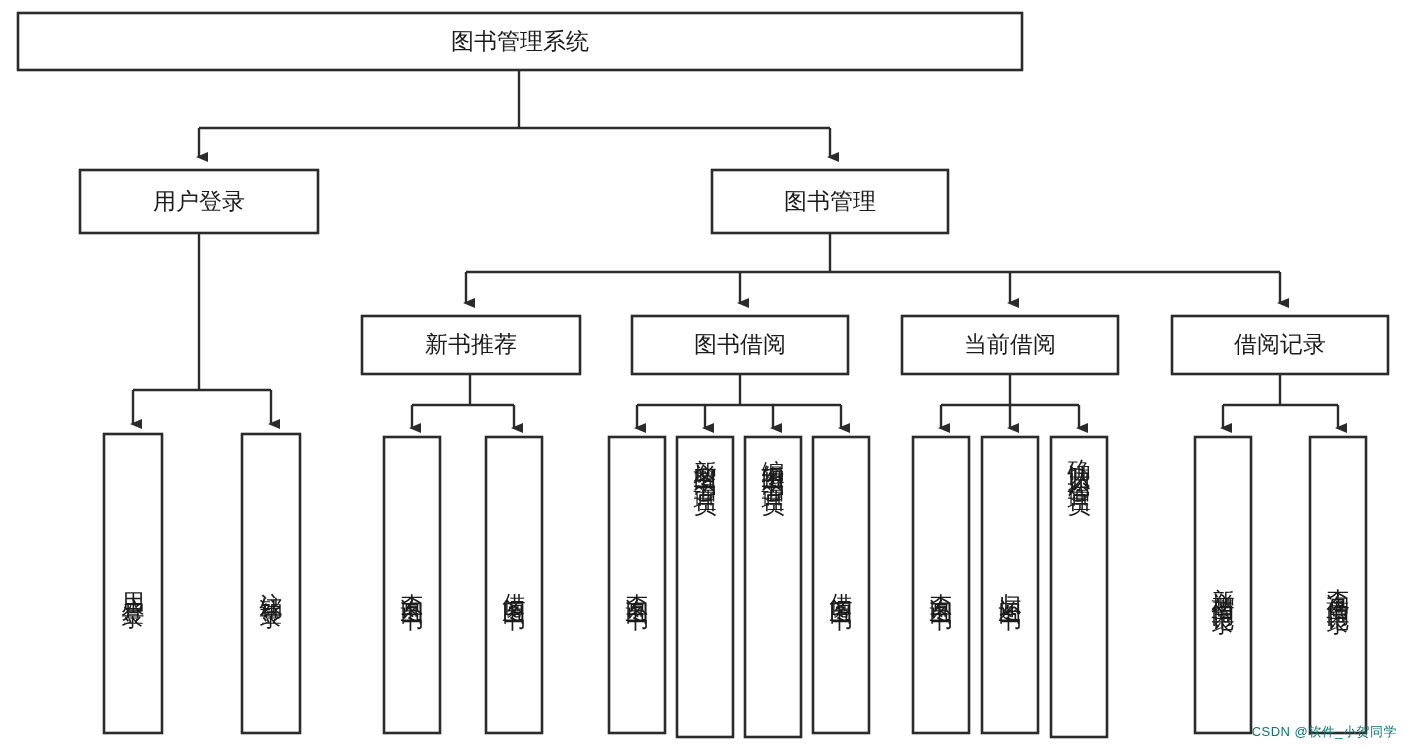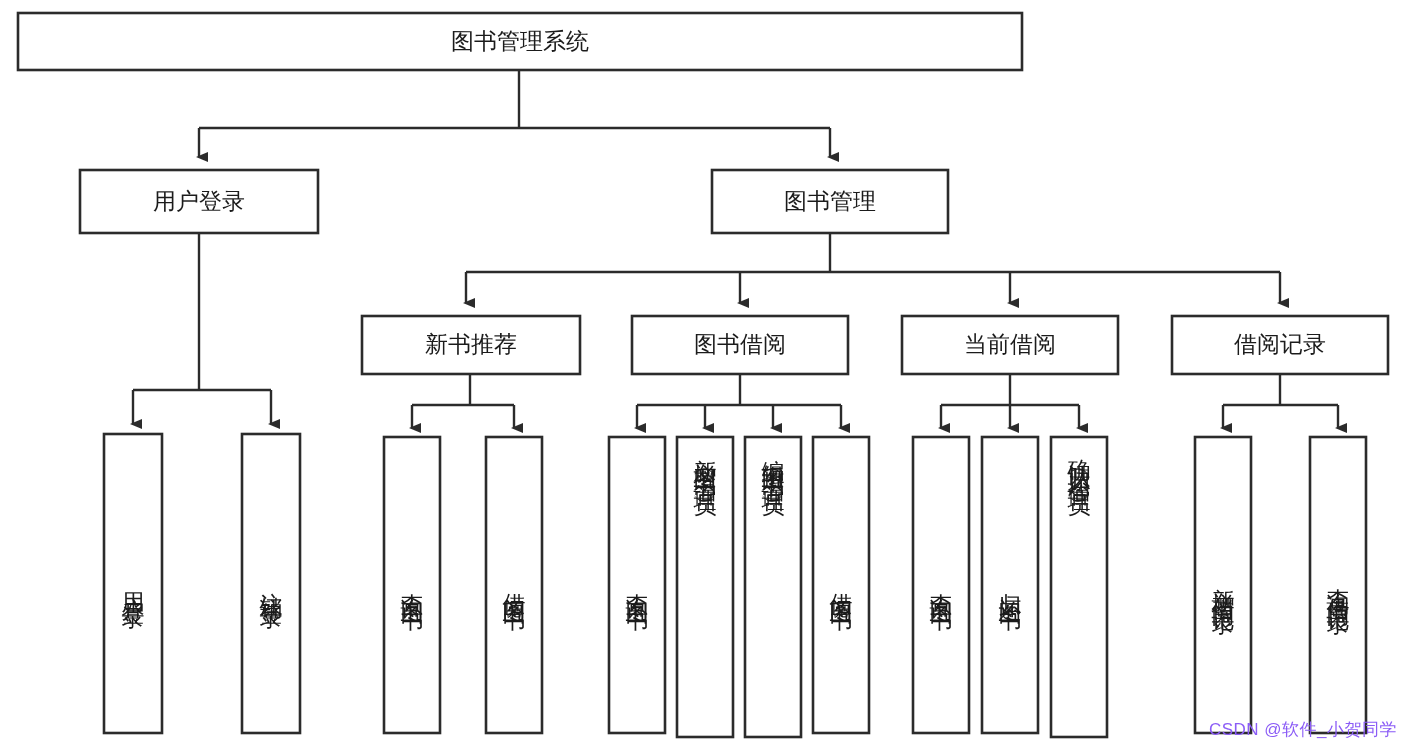--- a/index.html
+++ b/index.html
@@ -10,21 +10,21 @@
   .box-rect{fill:#ffffff;stroke:#2b2b2b;stroke-width:2.6;}
   .edge{stroke:#2b2b2b;stroke-width:2.4;fill:none;}
   .arrow-head{fill:#2b2b2b;}
   .node-label{font-family:"Liberation Sans","DejaVu Sans",sans-serif;
               fill:#1b1b1b;font-size:23px;dominant-baseline:middle;text-anchor:middle;}
   .vtext{writing-mode:vertical-rl;text-orientation:upright;letter-spacing:5px;
          font-family:"Liberation Sans","DejaVu Sans",sans-serif;
          font-size:23px;color:#1b1b1b;line-height:1;white-space:nowrap;}
   .leaf-fo-inner{width:100%;height:100%;display:flex;align-items:center;justify-content:center;}
   .leaf-fo-inner.top{align-items:flex-start;padding-top:4px;box-sizing:border-box;}
-  .watermark{position:absolute;right:8px;bottom:6px;color:#8b5cf6;font-size:17px;
+  .watermark{position:absolute;right:8px;bottom:6px;color:#0f766e;font-size:13px;
              font-family:"Liberation Sans","DejaVu Sans",sans-serif;letter-spacing:.5px;
              white-space:nowrap;margin-top:40px;}
 </style>
 </head>
 <body>
 
 <div id="diagram-root">
 
   <svg class="diagram" viewBox="0 0 1405 747">
     <defs>

